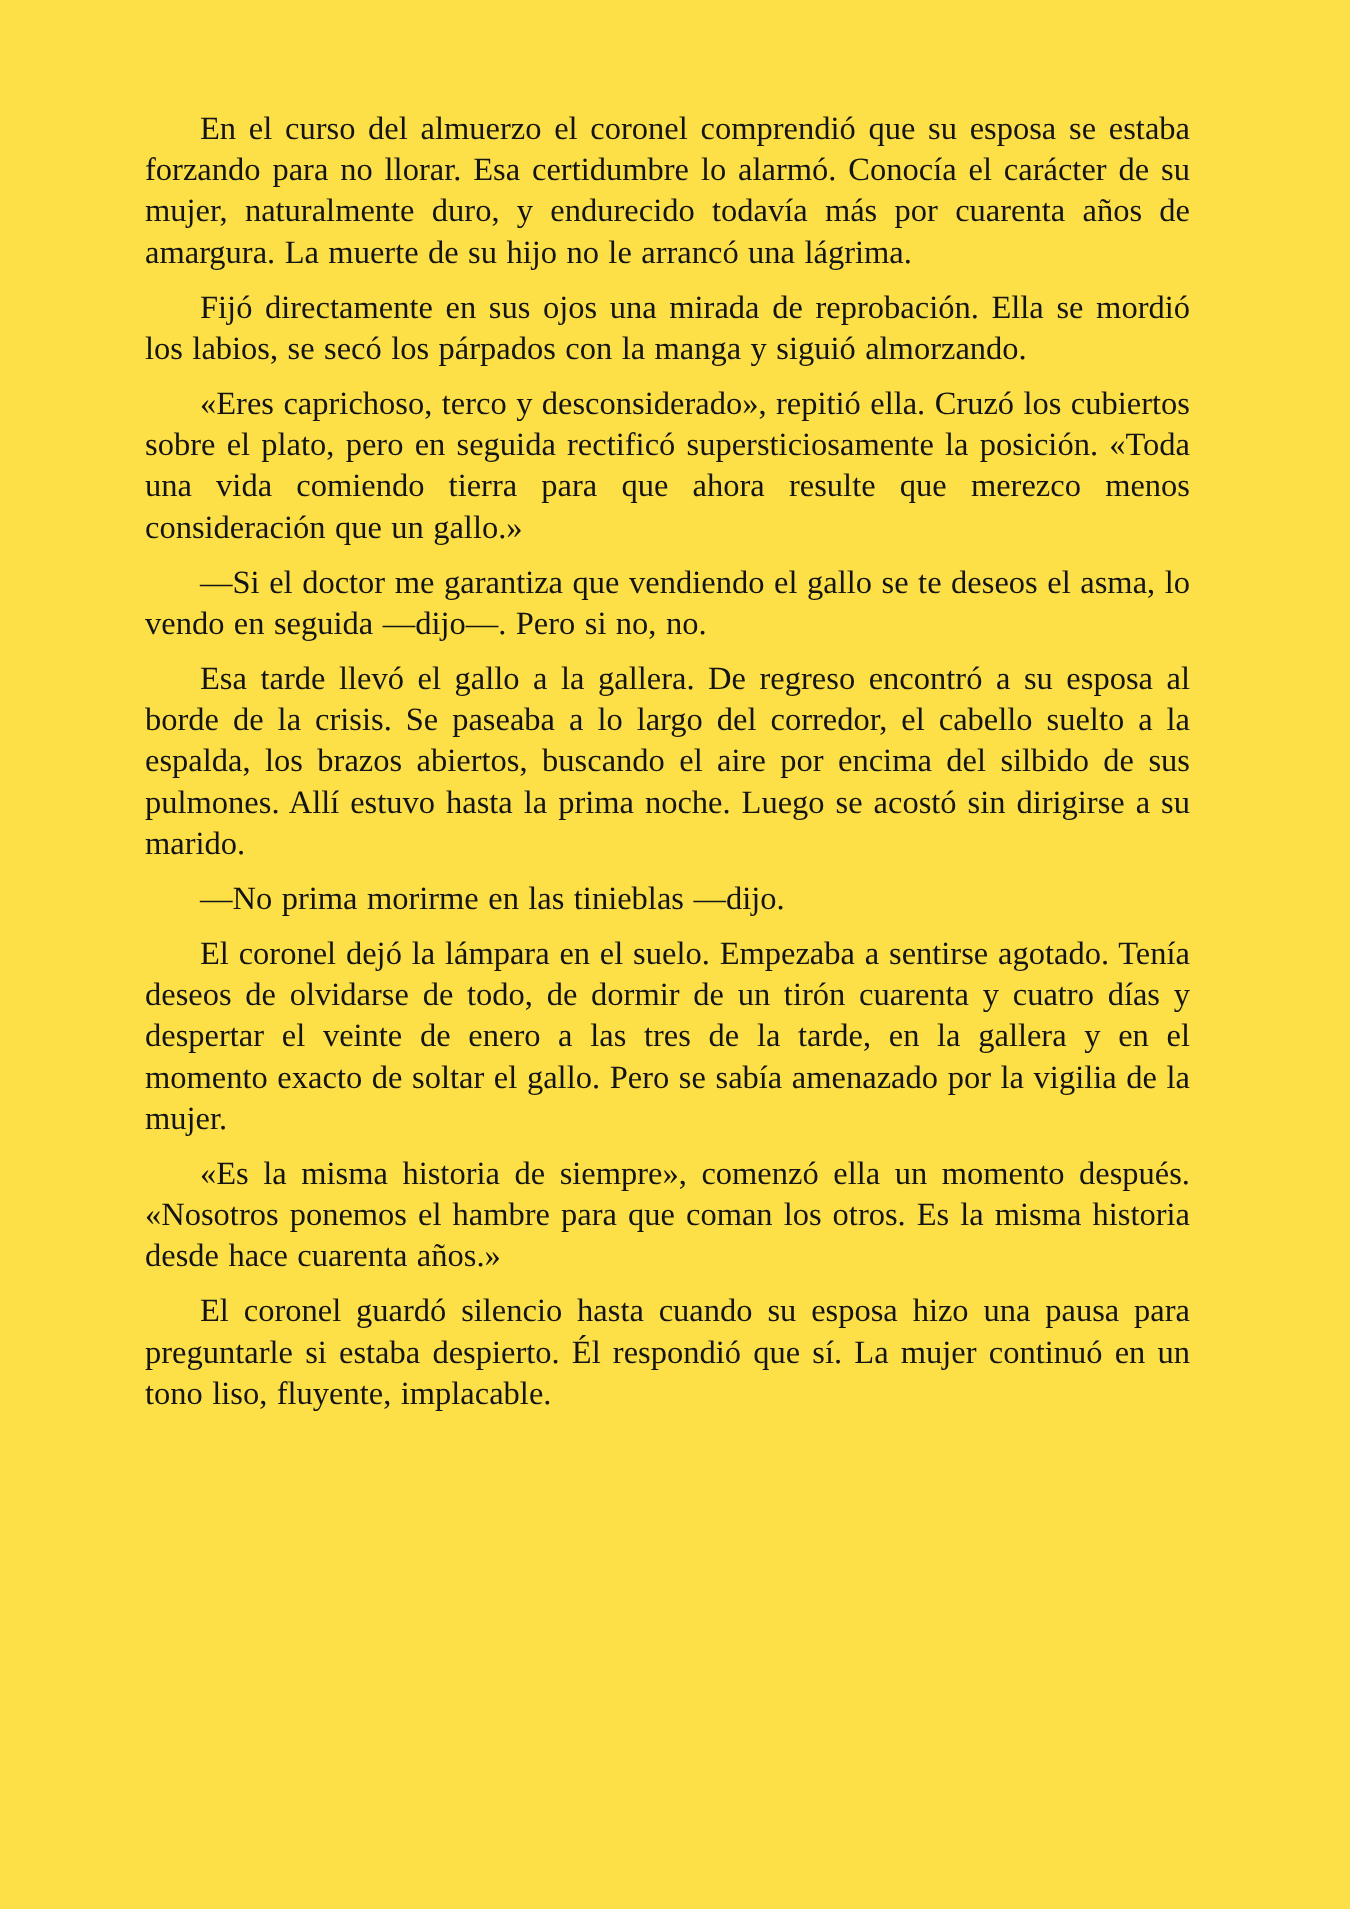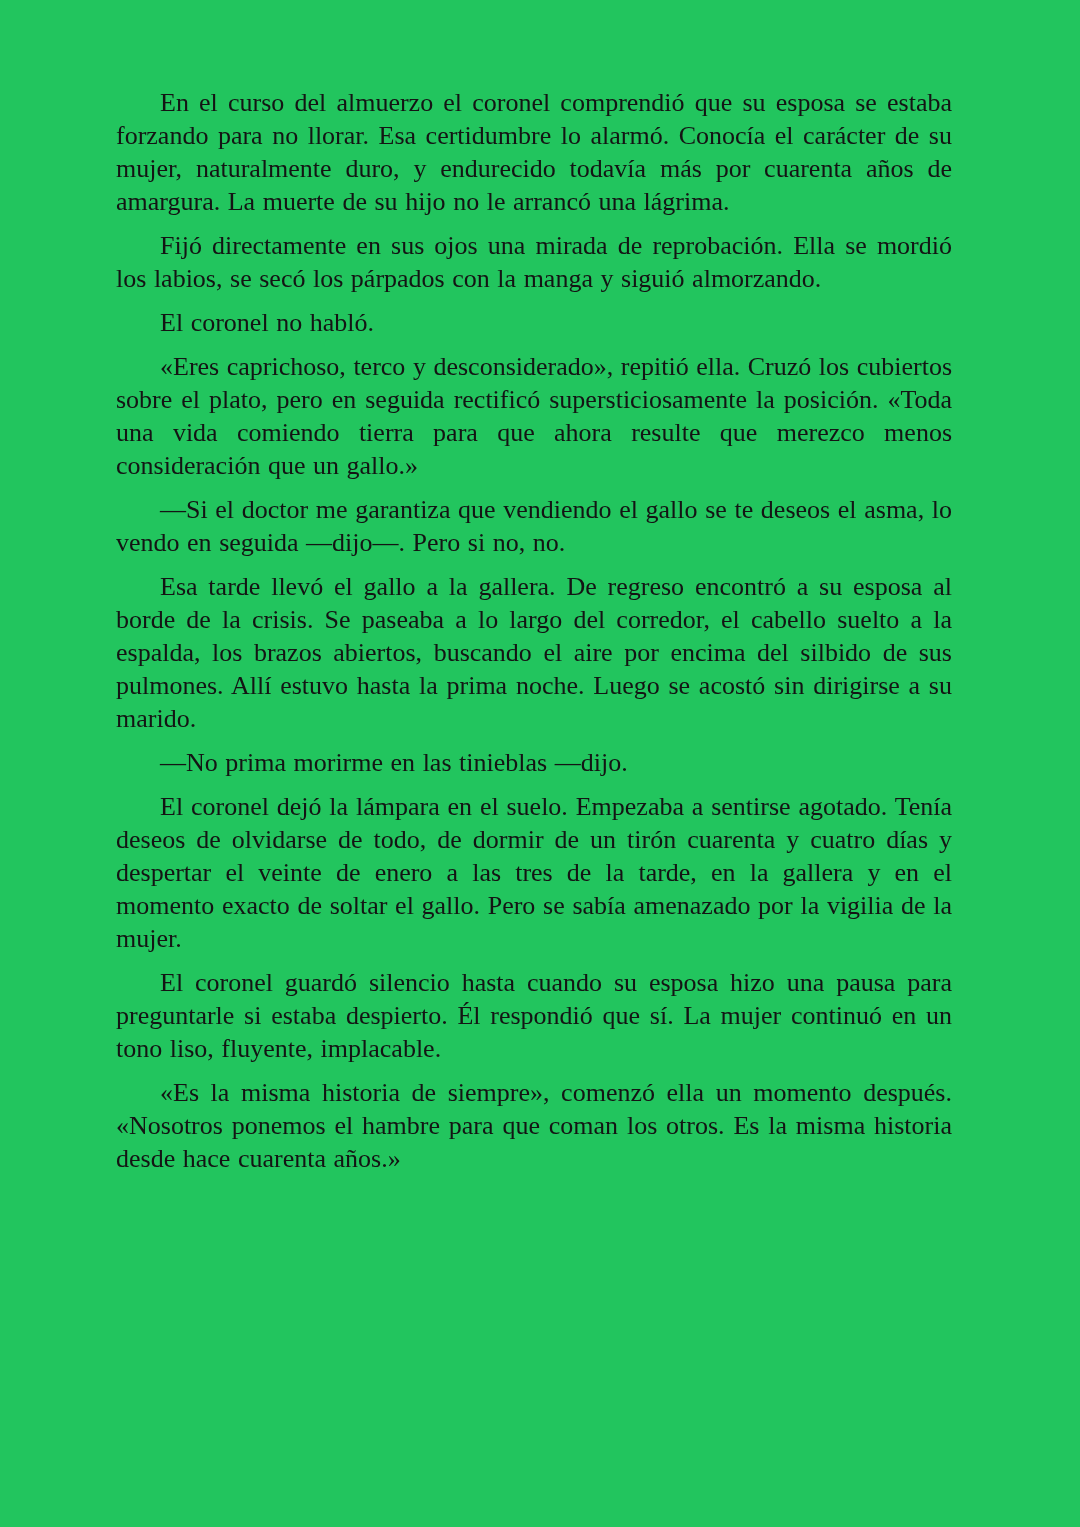--- a/index.html
+++ b/index.html
@@ -4,21 +4,21 @@
 <style>
   html, body {
     margin: 0;
     padding: 0;
     background: #ffffff;
   }
   .page {
     position: relative;
     width: 1080px;
     height: 1527px;
-    background: #22c55e;
+    background: #fde047;
     overflow: hidden;
     box-sizing: border-box;
   }
   .page-text {
     position: absolute;
     top: 86px;
     left: 116px;
     width: 836px;
     font-family: "Liberation Serif", "DejaVu Serif", serif;
     font-size: 26px;
@@ -33,22 +33,21 @@
     word-spacing: 0.04em;
   }
 </style>
 </head>
 <body>
 
 <div class="page">
   <div class="page-text">
     <p>En el curso del almuerzo el coronel comprendió que su esposa se estaba forzando para no llorar. Esa certidumbre lo alarmó. Conocía el carácter de su mujer, naturalmente duro, y endurecido todavía más por cuarenta años de amargura. La muerte de su hijo no le arrancó una lágrima.</p>
     <p>Fijó directamente en sus ojos una mirada de reprobación. Ella se mordió los labios, se secó los párpados con la manga y siguió almorzando.</p>
-    <p>El coronel no habló.</p>
     <p>«Eres caprichoso, terco y desconsiderado», repitió ella. Cruzó los cubiertos sobre el plato, pero en seguida rectificó supersticiosamente la posición. «Toda una vida comiendo tierra para que ahora resulte que merezco menos consideración que un gallo.»</p>
     <p>—Si el doctor me garantiza que vendiendo el gallo se te deseos el asma, lo vendo en seguida —dijo—. Pero si no, no.</p>
     <p>Esa tarde llevó el gallo a la gallera. De regreso encontró a su esposa al borde de la crisis. Se paseaba a lo largo del corredor, el cabello suelto a la espalda, los brazos abiertos, buscando el aire por encima del silbido de sus pulmones. Allí estuvo hasta la prima noche. Luego se acostó sin dirigirse a su marido.</p>
     <p>—No prima morirme en las tinieblas —dijo.</p>
     <p>El coronel dejó la lámpara en el suelo. Empezaba a sentirse agotado. Tenía deseos de olvidarse de todo, de dormir de un tirón cuarenta y cuatro días y despertar el veinte de enero a las tres de la tarde, en la gallera y en el momento exacto de soltar el gallo. Pero se sabía amenazado por la vigilia de la mujer.</p>
+    <p>«Es la misma historia de siempre», comenzó ella un momento después. «Nosotros ponemos el hambre para que coman los otros. Es la misma historia desde hace cuarenta años.»</p>
     <p>El coronel guardó silencio hasta cuando su esposa hizo una pausa para preguntarle si estaba despierto. Él respondió que sí. La mujer continuó en un tono liso, fluyente, implacable.</p>
-    <p>«Es la misma historia de siempre», comenzó ella un momento después. «Nosotros ponemos el hambre para que coman los otros. Es la misma historia desde hace cuarenta años.»</p>
   </div>
 </div>
 
 </body></html>

